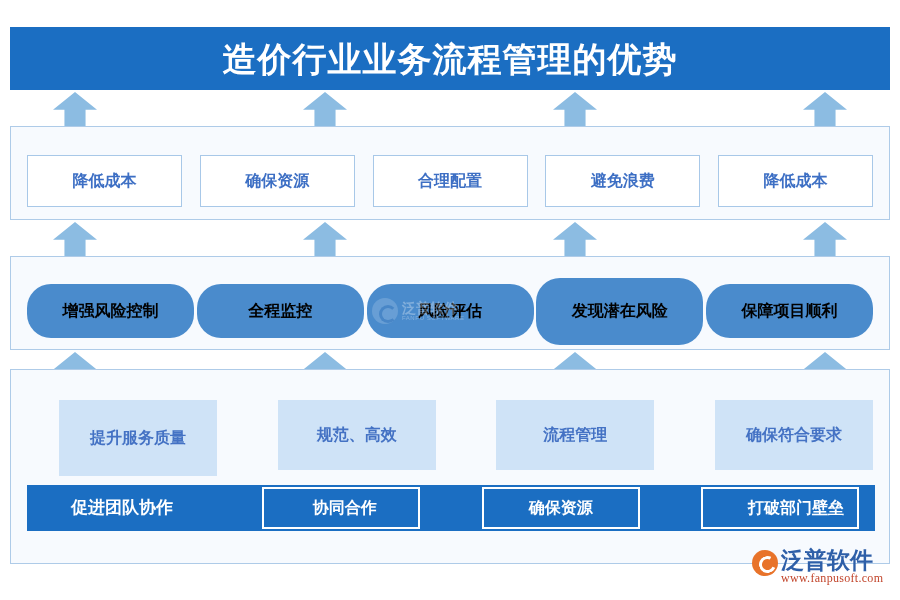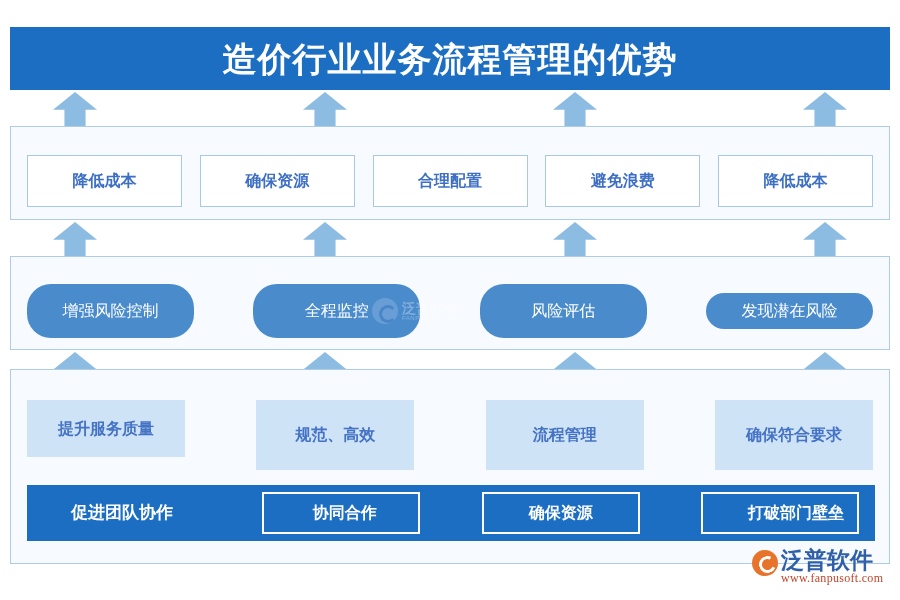--- a/index.html
+++ b/index.html
@@ -93,23 +93,23 @@
     background: #ffffff;
     border: 1px solid #A8C8E8;
     color: #3D6FC4;
     font-size: 16px;
     font-weight: bold;
   }
 
   
   .cell-solid-mid {
     background: #4A8BCC;
-    color: #ffffff;
+    color: #000000;
     font-size: 16px;
-    font-weight: normal;
+    font-weight: bold;
     border-radius: 24px;
   }
 
   
   .cell-soft {
     background: #CFE3F7;
     color: #4472C4;
     font-size: 16px;
     font-weight: bold;
   }
@@ -272,22 +272,25 @@
     <div class="cell-row" style="padding:0 16px; justify-content:space-between;">
       <div class="cell cell-solid-mid" style="width:167px;height:54px;">
         <span>增强风险控制</span>
       </div>
       <div class="cell cell-solid-mid" style="width:167px;height:54px;">
         <span>全程监控</span>
       </div>
       <div class="cell cell-solid-mid" style="width:167px;height:54px;">
         <span>风险评估</span>
       </div>
-      <div class="cell cell-solid-mid" style="width:167px;height:36px;">
+      <div class="cell cell-solid-mid" style="width:167px;height:67px;">
         <span>发现潜在风险</span>
+      </div>
+      <div class="cell cell-solid-mid" style="width:167px;height:54px;">
+        <span>保障项目顺利</span>
       </div>
     </div>
   </div>
 
   <div class="watermark">
     <div class="wm-mark"></div>
     <div class="wm-text">
       <div class="wm-cn">泛普软件</div>
       <div class="wm-en">FANPU SOFTWARE</div>
     </div>
@@ -296,35 +299,35 @@
   <div class="arrow-row" style="top:352px;">
     <div class="arrow" style="left:53px;"></div>
     <div class="arrow" style="left:303px;"></div>
     <div class="arrow" style="left:553px;"></div>
     <div class="arrow" style="left:803px;"></div>
   </div>
 
   <div class="group" style="top:369px; height:195px;">
 
     <div class="cell-row" style="top:30px; height:70px; padding:0 16px; justify-content:space-between; align-items:flex-start;">
-      <div class="cell cell-soft" style="width:158px;height:57px;">
+      <div class="cell cell-soft" style="width:158px;height:76px;margin-left:32px;">
         <span>提升服务质量</span>
       </div>
       <div class="cell cell-soft" style="width:158px;height:70px;">
         <span>规范、高效</span>
       </div>
       <div class="cell cell-soft" style="width:158px;height:70px;">
         <span>流程管理</span>
       </div>
       <div class="cell cell-soft" style="width:158px;height:70px;">
         <span>确保符合要求</span>
       </div>
     </div>
 
-    <div class="bottom-bar" style="left:16px; top:115px; width:848px; height:56px; padding:0 16px; justify-content:space-between;">
+    <div class="bottom-bar" style="left:16px; top:115px; width:848px; height:46px; padding:0 16px; justify-content:space-between;">
       <div class="bar-label" style="width:158px;">促进团队协作</div>
       <div class="bar-box" style="width:158px;height:42px;padding-left:7px;">
         <span>协同合作</span>
       </div>
       <div class="bar-box" style="width:158px;height:42px;">
         <span>确保资源</span>
       </div>
       <div class="bar-box" style="width:158px;height:42px;padding-left:32px;">
         <span>打破部门壁垒</span>
       </div>

